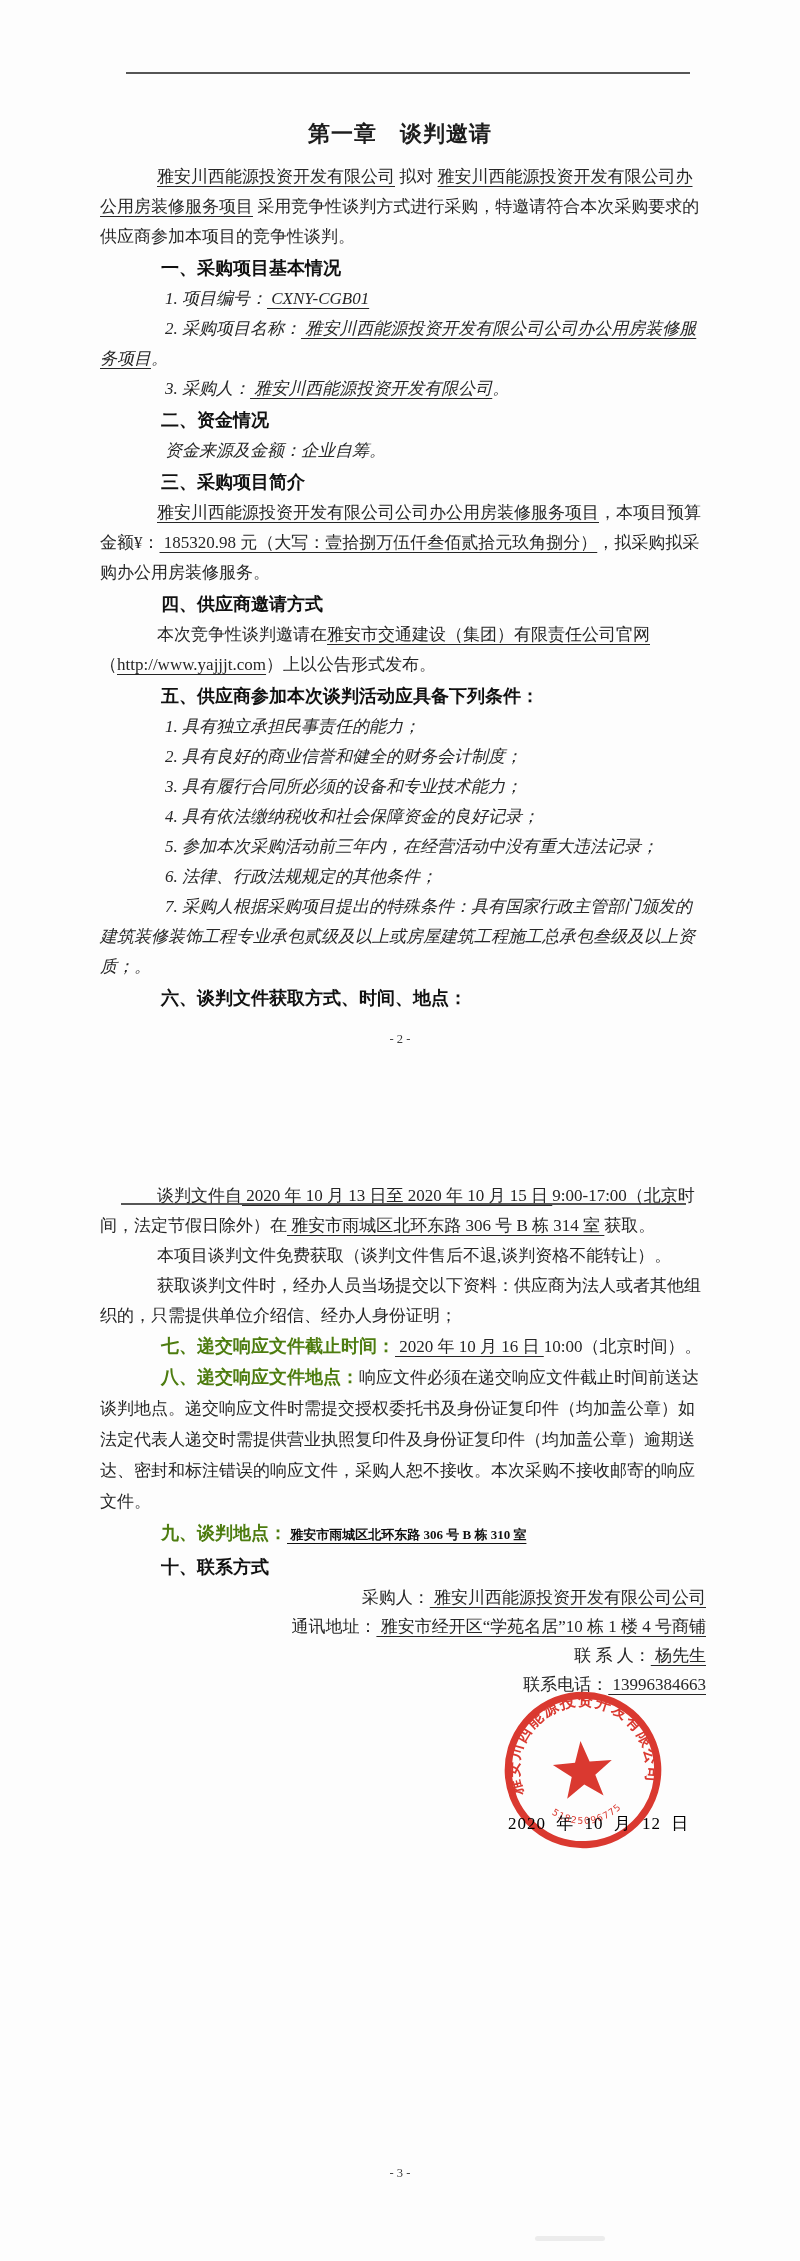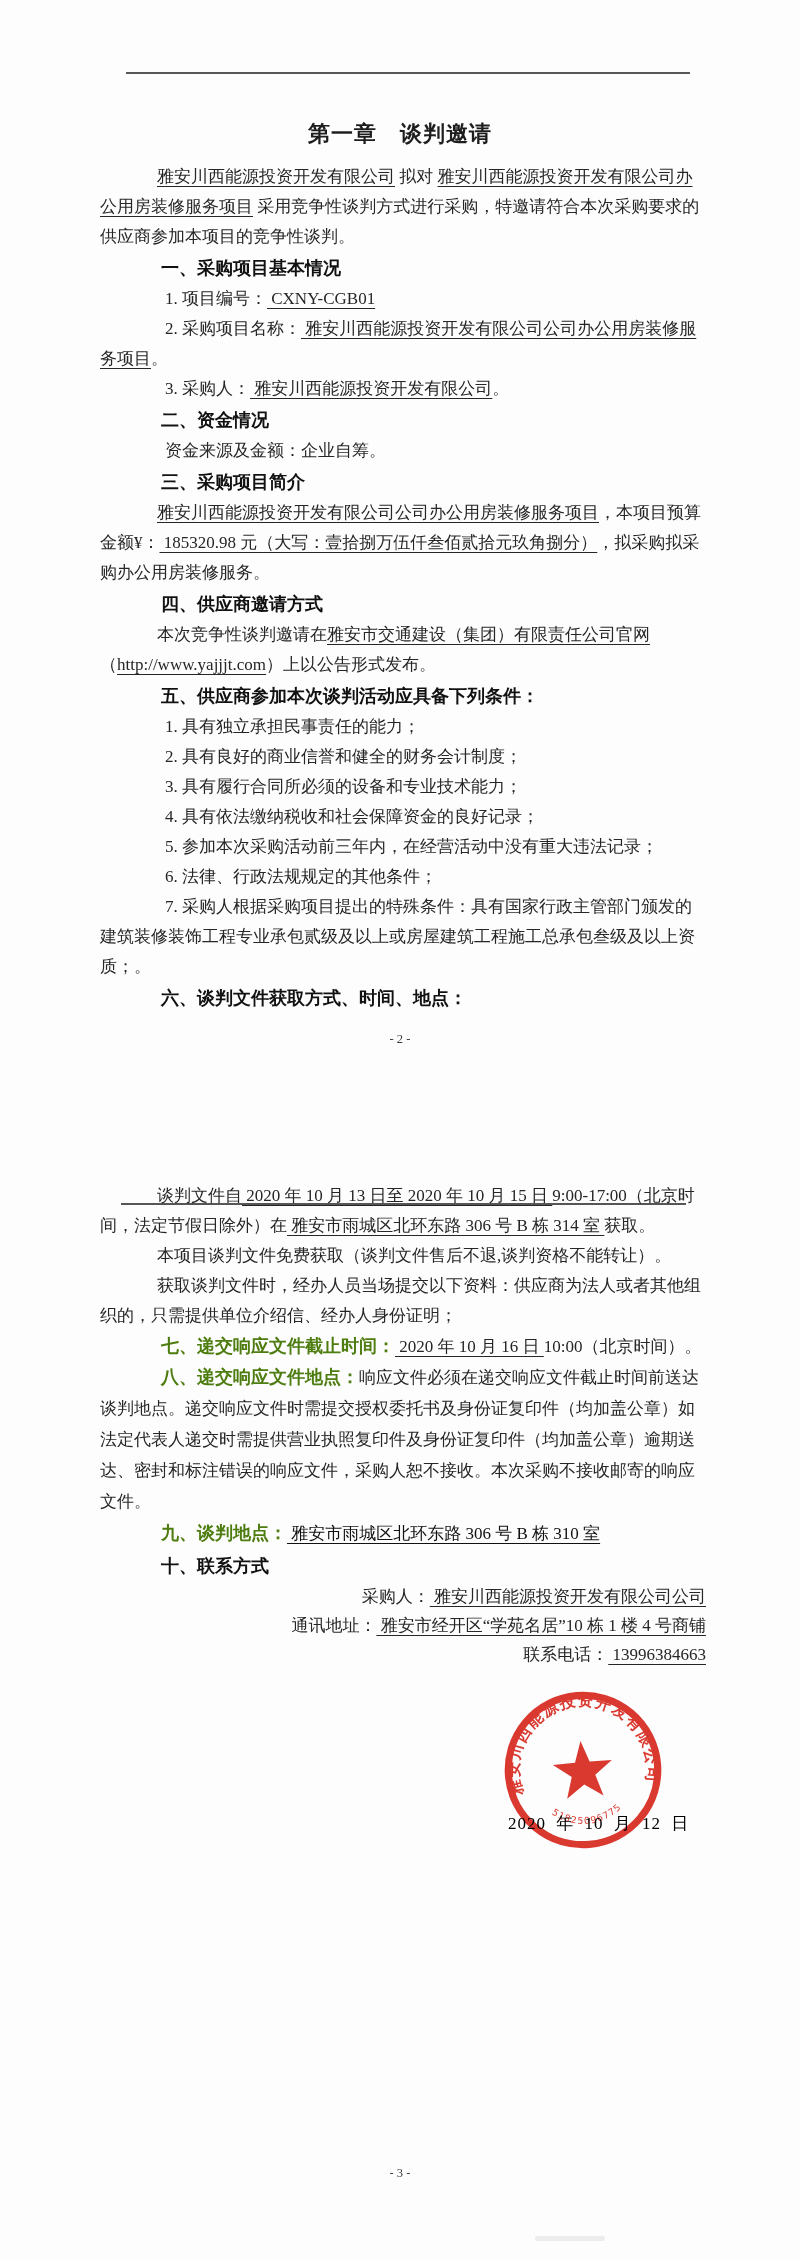--- a/index.html
+++ b/index.html
@@ -13,21 +13,21 @@
   #rule2{top:1203px;left:121px;width:565px;}
   .title{
     position:absolute;top:119px;left:0;right:0;text-align:center;
     font-size:22px;font-weight:bold;letter-spacing:1px;color:#1d1d1d;
   }
   .block{position:absolute;left:100px;width:606px;font-size:17px;line-height:30px;color:#262626;}
   #blockA{top:162px;}
   #blockC{top:1181px;}
   .block p{margin:0;}
   .ind{text-indent:57px;}
-  .li{text-indent:65px;}
+  .li{text-indent:65px;font-style:italic;}
   .h{font-weight:bold;font-size:18px;line-height:32px;text-indent:61px;color:#111;}
   .hin{font-weight:bold;font-size:18px;color:#4d7c0f;}
   .s8p{line-height:31px;text-indent:61px;}
   .contact{text-indent:100px;line-height:29px;text-align:right;}
   .u{text-decoration:underline;text-underline-offset:4px;text-decoration-thickness:1px;}
   .footer{position:absolute;left:0;right:0;text-align:center;font-size:12.5px;color:#3a3a3a;}
   #pn2{top:1032px;}
   #pn3{top:2166px;}
   .seal{
     position:absolute;left:500px;top:1687px;width:166px;height:166px;
@@ -83,25 +83,26 @@
 
   <div class="block" id="blockC">
     <p class="ind"><span>谈判文件自</span><span class="u"> 2020 年 10 月 13 日至 2020 年 10 月 15 日 </span><span>9:00-17:00（北京时间，法定节假日除外）在</span><span class="u"> 雅安市雨城区北环东路 306 号 B 栋 314 室 </span><span>获取。</span></p>
     <p class="ind">本项目谈判文件免费获取（谈判文件售后不退,谈判资格不能转让）。</p>
     <p class="ind">获取谈判文件时，经办人员当场提交以下资料：供应商为法人或者其他组织的，只需提供单位介绍信、经办人身份证明；</p>
 
     <p class="s8p"><span class="hin">七、递交响应文件截止时间：</span><span class="u"> 2020 年 10 月 16 日 </span><span>10:00（北京时间）。</span></p>
 
     <p class="s8p"><span class="hin">八、递交响应文件地点：</span><span>响应文件必须在递交响应文件截止时间前送达谈判地点。递交响应文件时需提交授权委托书及身份证复印件（均加盖公章）如法定代表人递交时需提供营业执照复印件及身份证复印件（均加盖公章）逾期送达、密封和标注错误的响应文件，采购人恕不接收。本次采购不接收邮寄的响应文件。</span></p>
 
-    <p class="h"><span class="hin">九、谈判地点：</span><span class="u" style="font-weight:normal;font-size:17px;"> 雅安市雨城区北环东路 306 号 B 栋 310 室 </span></p>
+    <p class="h"><span class="hin">九、谈判地点：</span><span class="u" style="font-weight:bold;font-size:13px;"> 雅安市雨城区北环东路 306 号 B 栋 310 室 </span></p>
 
     <p class="h">十、联系方式</p>
     <p class="contact"><span>采购人：</span><span class="u"> 雅安川西能源投资开发有限公司公司 </span></p>
     <p class="contact"><span>通讯地址：</span><span class="u"> 雅安市经开区“学苑名居”10 栋 1 楼 4 号商铺 </span></p>
+    <p class="contact"><span>联 系 人：</span><span class="u"> 杨先生 </span></p>
     <p class="contact"><span>联系电话：</span><span class="u"> 13996384663 </span></p>
   </div>
 
   <div class="dateline">2020 年 10 月 12 日</div>
 
   <svg class="seal" viewBox="0 0 160 160" xmlns="http://www.w3.org/2000/svg">
     <defs>
       <path id="sealArc" d="M 20.1,96 A 62,62 0 1 1 139.9,96" fill="none"></path>
       <path id="sealDigits" d="M 35,106 A 52,52 0 0 0 125,106" fill="none"></path>
     </defs>

